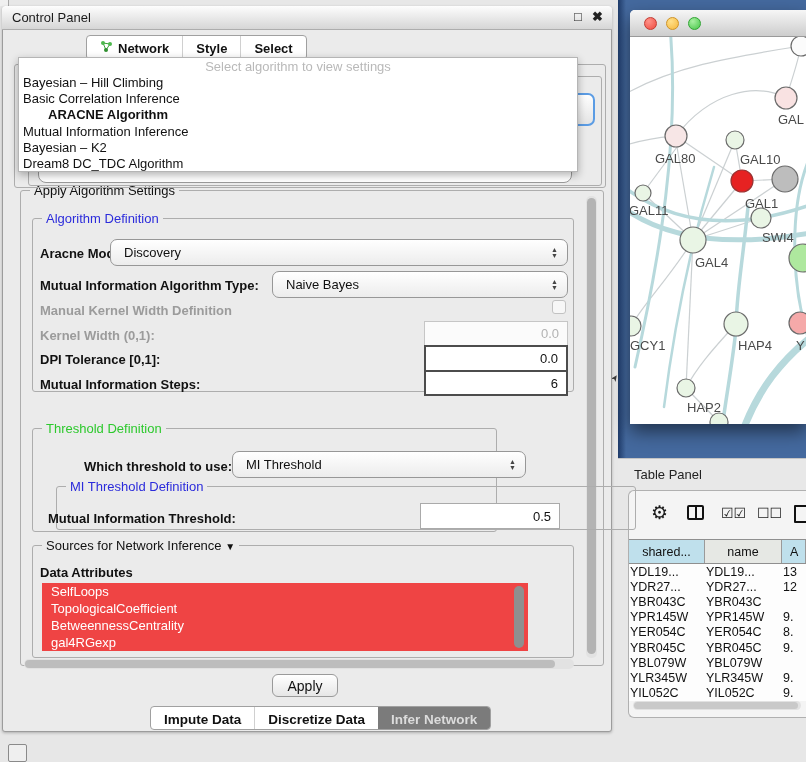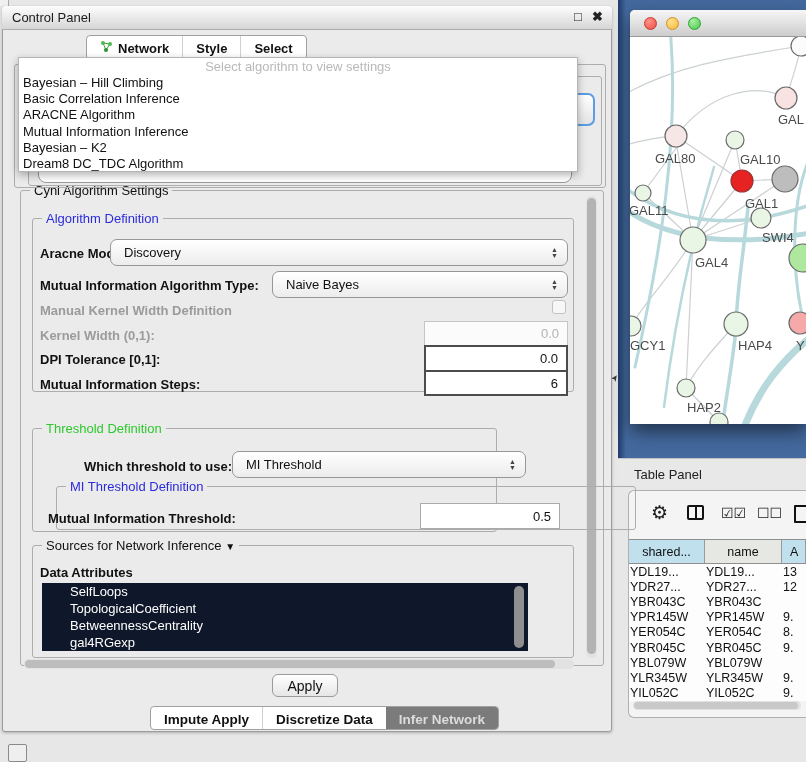--- a/index.html
+++ b/index.html
@@ -44,32 +44,32 @@
             display:flex; align-items:center; justify-content:flex-end; padding:0 8px; }
   .tfield.focus { border:2px solid #4c4c4c; }
   .tfield.dis { background:#fbfbfb; border-color:#c6c6c6; color:#b2b2b2; }
   .checkbox { position:absolute; width:14px; height:14px; border:1px solid #c2c2c2; border-radius:3px; background:#f7f7f7; }
 
   
   #popup { left:18px; top:57px; width:560px; height:115px; background:#fff;
            border:1px solid #b5b5b5; box-shadow:0 3px 8px rgba(0,0,0,.3); z-index:50; }
   #popup-header { text-align:center; color:#b9b9b9; font-size:13px; height:16px; margin-top:1px; }
   .dd-item { font-size:13px; line-height:16.2px; padding-left:4px; white-space:nowrap; }
-  .dd-item.bold { font-weight:normal; }
+  .dd-item.bold { font-weight:bold;margin-left:25px; }
 
   
   .z10 { z-index:10; } .z11 { z-index:11; }
   #ghost-combo { left:38px; top:150px; width:534px; height:33px; background:#fff;
                  border:1px solid #9a9a9a; border-radius:8px; }
   #focus-arrow-btn { left:570px; top:93px; width:25px; height:33px; border-radius:7px;
                  border:2px solid #5b9ce4; background:linear-gradient(#fefefe,#e4e4e4); }
 
   
-  .attr-item { height:17px; line-height:17px; background:#0f172a; color:#fff;
-               font-size:13px; padding-left:28px; }
+  .attr-item { height:17px; line-height:17px; background:#ef4444; color:#fff;
+               font-size:13px; padding-left:9px; }
   
   .sbtrack { position:absolute; background:#e2e2e2; border-radius:5px; }
   .sbthumb { position:absolute; background:#b3b3b3; border-radius:5px; }
 
   .btn { position:absolute; background:linear-gradient(#ffffff,#e6e6e6); border:1px solid #9a9a9a;
          border-radius:6px; font-size:14px; display:flex; align-items:center; justify-content:center; }
 
   
   #desktop { left:618px; top:0; width:188px; height:458px;
              background:linear-gradient(90deg,#1f3b69 0px,#44699e 8px); }
@@ -291,21 +291,21 @@
       <div class="dd-item">Bayesian – Hill Climbing</div>
       <div class="dd-item">Basic Correlation Inference</div>
       <div class="dd-item bold">ARACNE Algorithm</div>
       <div class="dd-item">Mutual Information Inference</div>
       <div class="dd-item">Bayesian – K2</div>
       <div class="dd-item">Dream8 DC_TDC Algorithm</div>
     </div>
   </div>
 
   <div class="abs group" style="left:20px;top:190px;width:584px;height:476px">
-    <span class="legend">Cyni Algorithm Settings</span>
+    <span class="legend">Apply Algorithm Settings</span>
   </div>
   <div class="abs sbtrack" style="left:586px;top:196px;width:11px;height:462px">
     <div class="sbthumb" style="left:1px;top:2px;width:9px;height:456px"></div>
   </div>
 
   <div class="abs group" style="left:32px;top:218px;width:542px;height:174px">
     <span class="legend lg-blue">Algorithm Definition</span>
   </div>
 
   <span class="abs lbl" style="left:40px;top:246px">Aracne Mode:</span>
@@ -372,21 +372,21 @@
   <div class="abs sbthumb" style="left:514px;top:586px;width:10px;height:62px;background:#8f8f8f"></div>
 
   <div class="abs sbtrack" style="left:24px;top:659px;width:550px;height:10px">
     <div class="sbthumb" style="left:1px;top:1px;width:530px;height:8px;background:#bdbdbd"></div>
   </div>
 
   <div class="abs btn" style="left:272px;top:674px;width:66px;height:23px">Apply</div>
 
   <div class="abs tabstrip" style="left:150px;top:706px;height:24px;font-size:13.5px">
     <div class="tab">
-        <span>Impute Apply</span>
+        <span>Impute Data</span>
       </div>
     <div class="tab">
         <span>Discretize Data</span>
       </div>
     <div class="tab sel">
         <span>Infer Network</span>
       </div>
   </div>
 
   <div class="abs" id="mini-square"></div>

